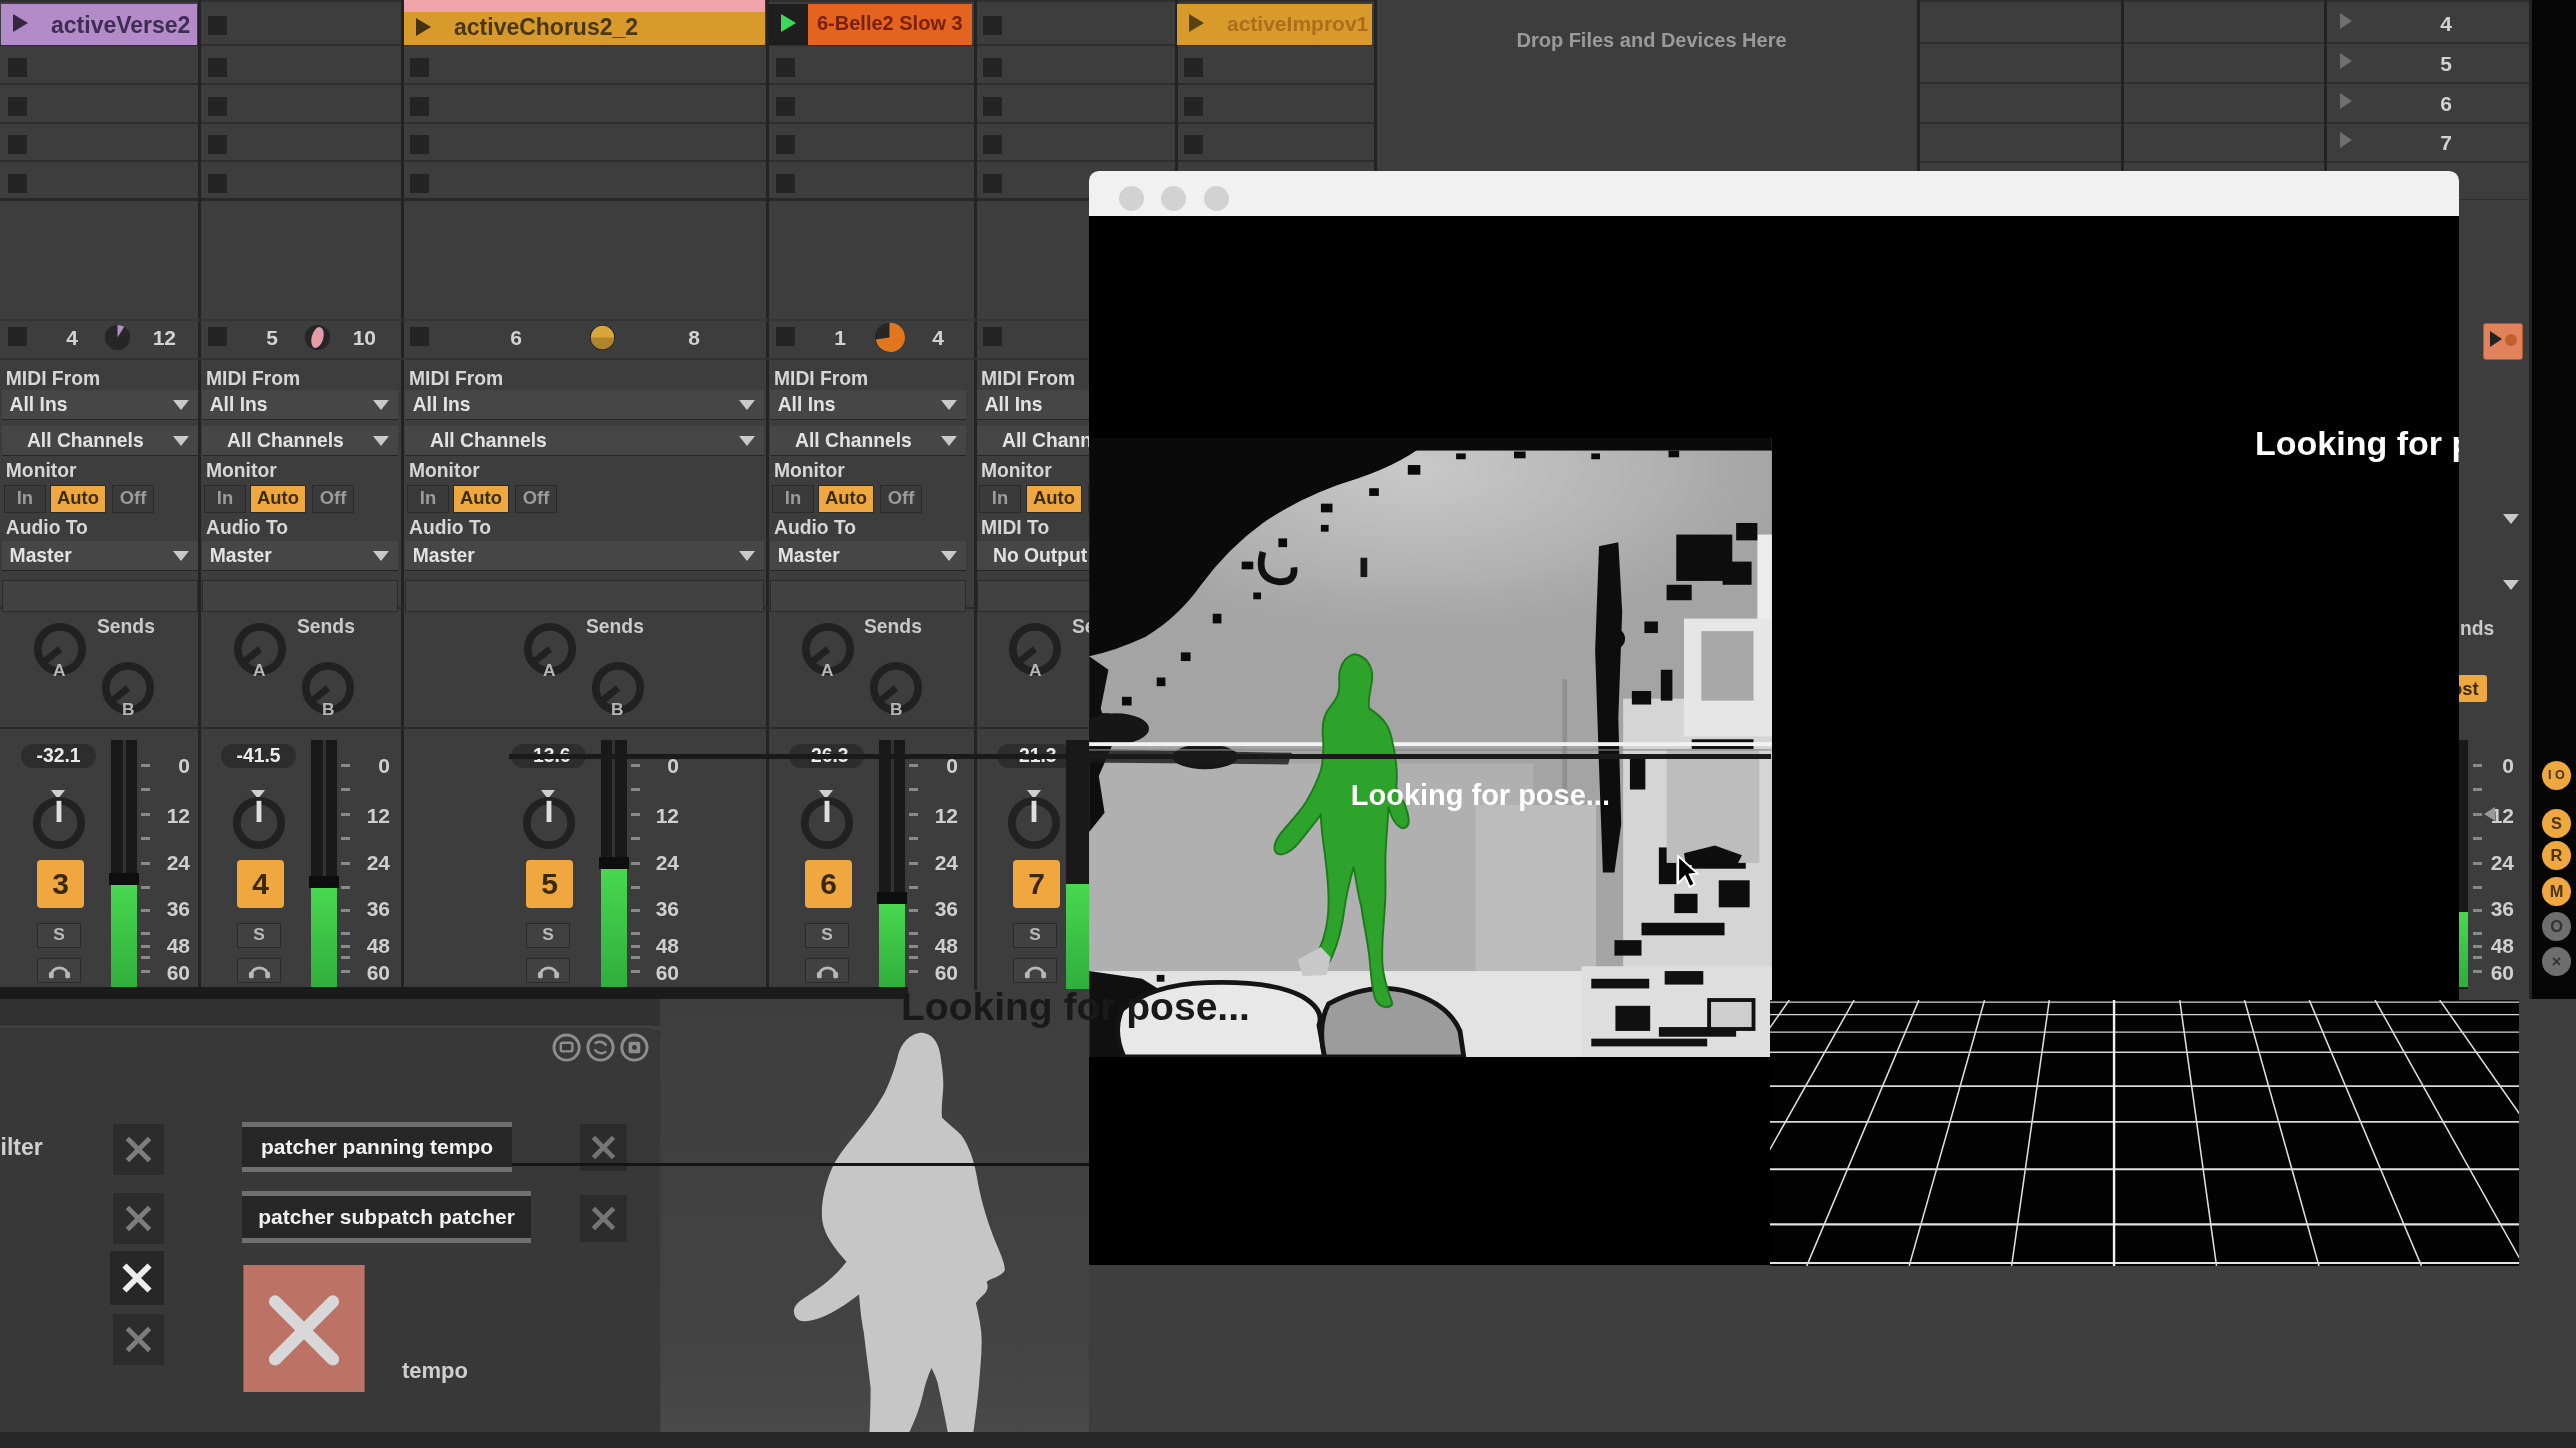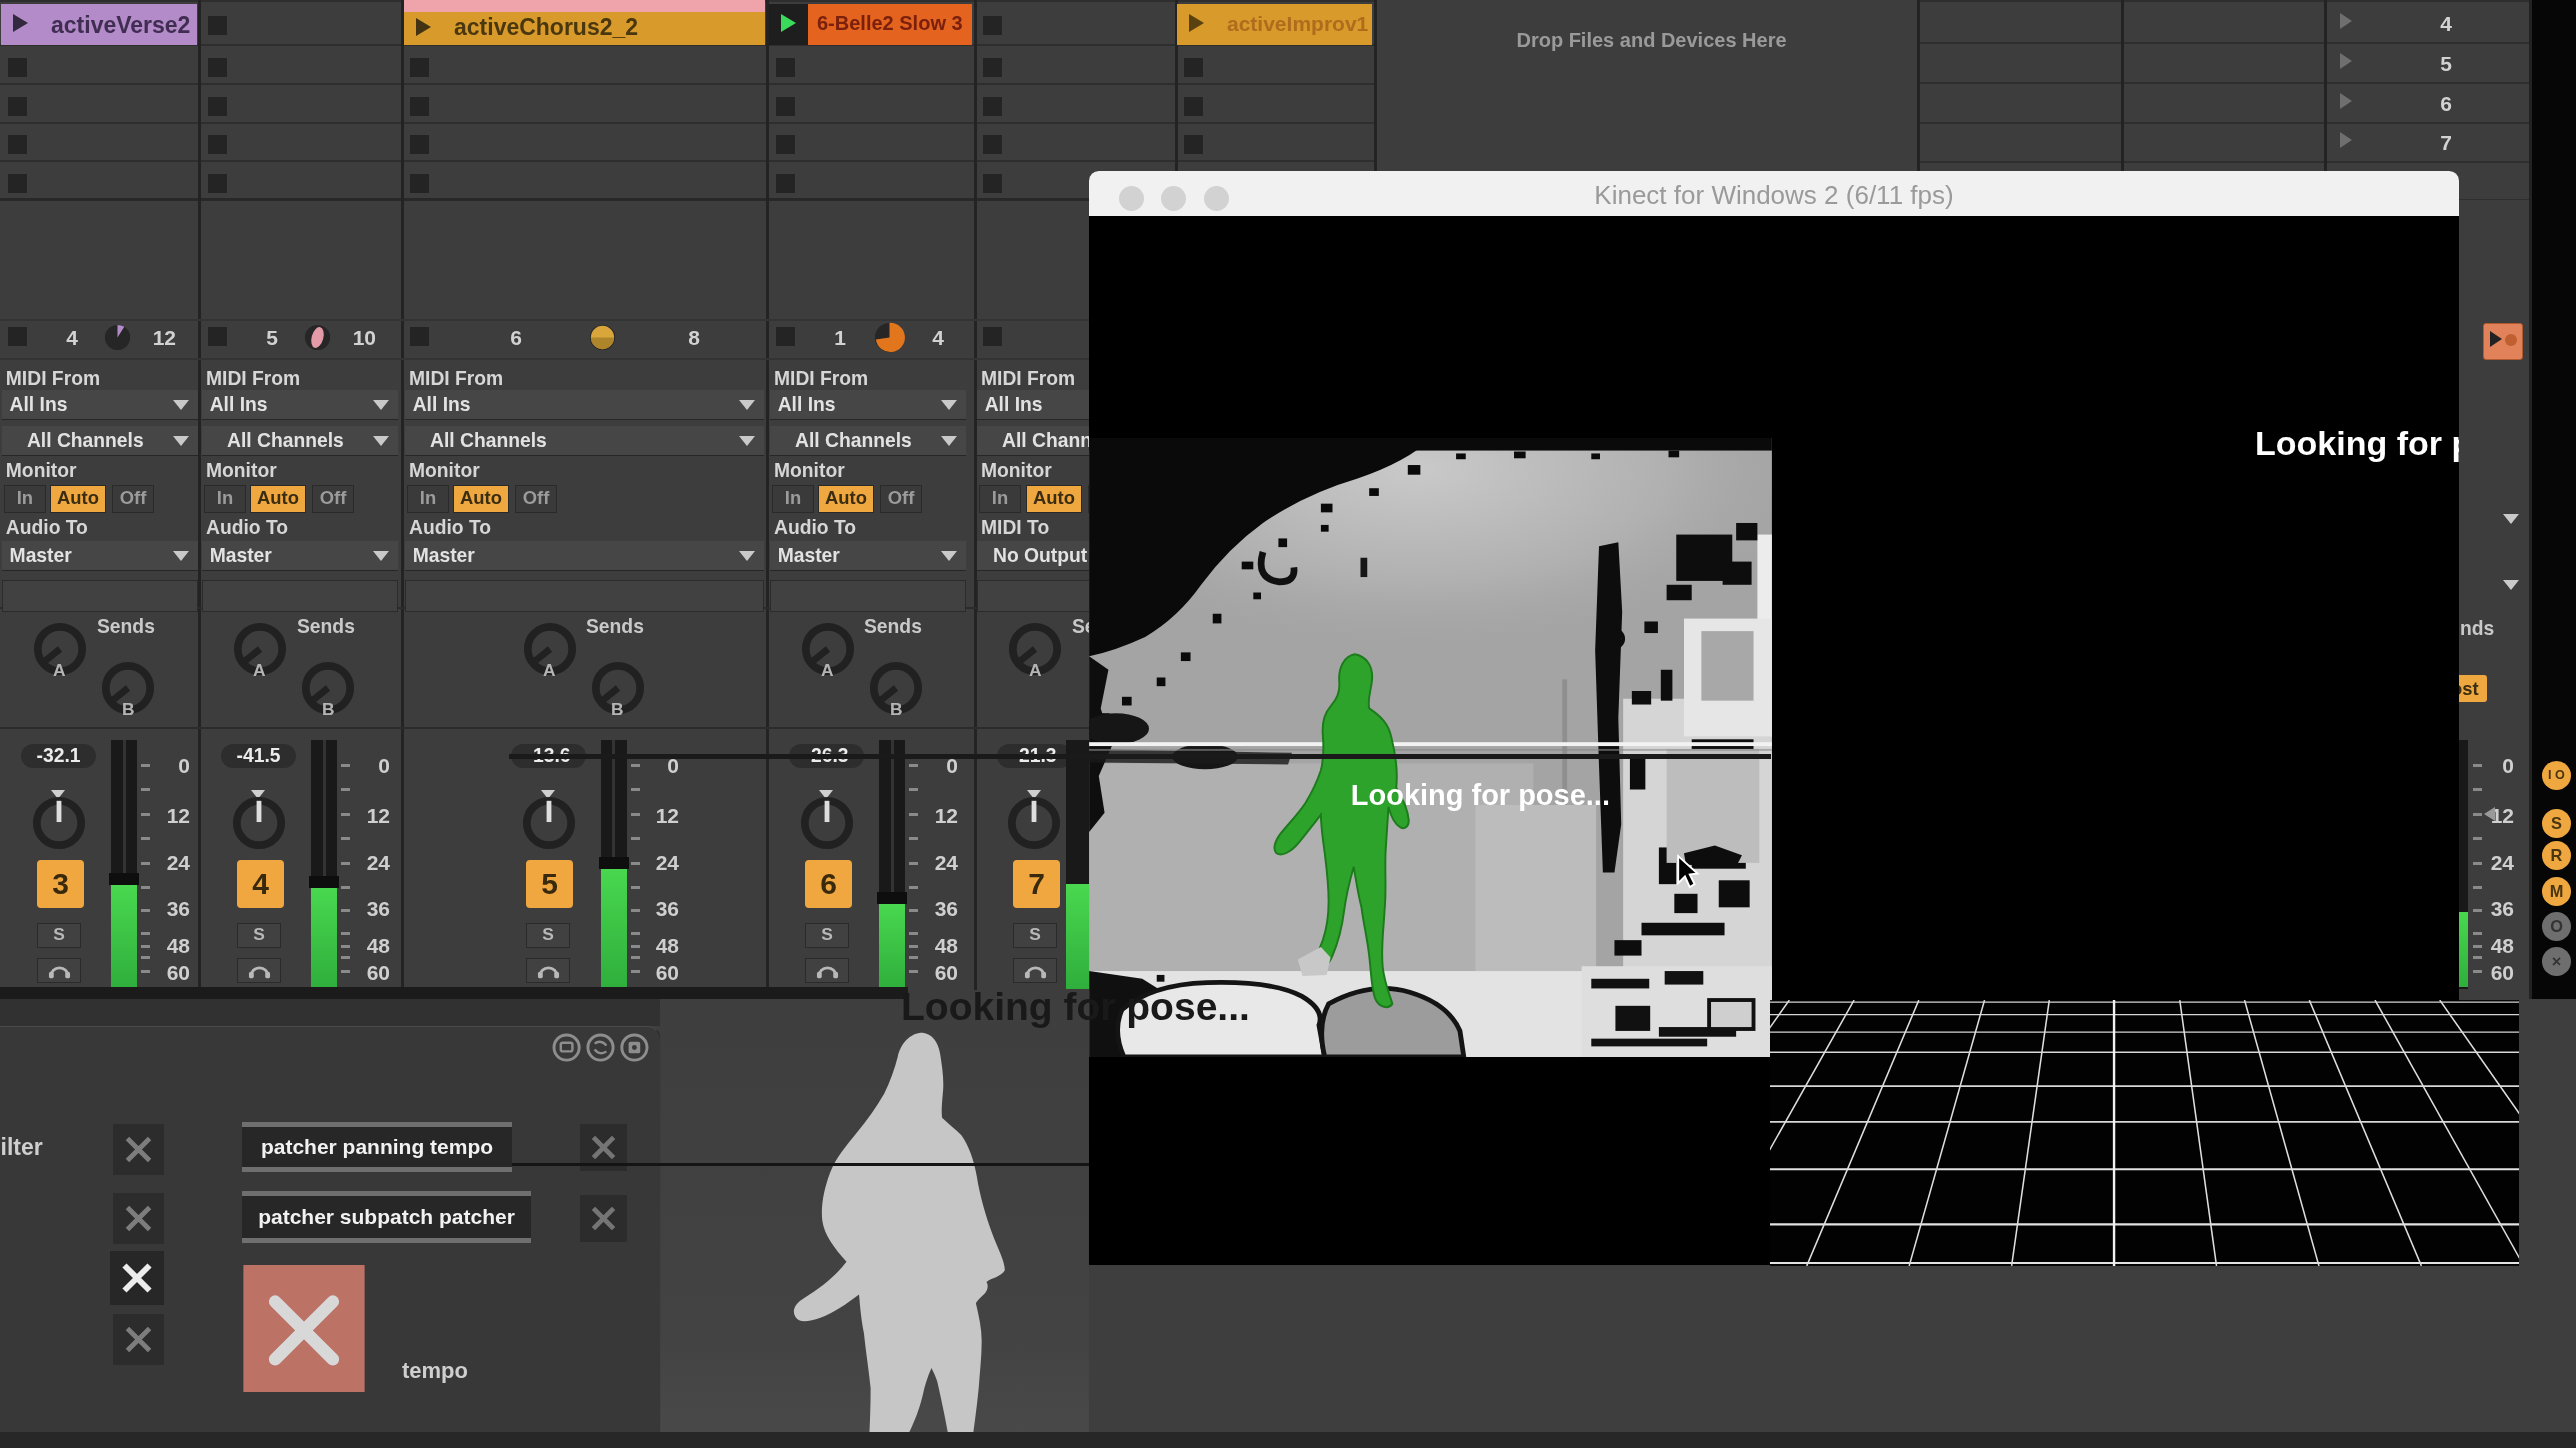--- a/index.html
+++ b/index.html
@@ -544,21 +544,20 @@
 C 182 164 193 152 204 138 C 214 126 224 112 232 98
 C 238 86 243 72 246 60 C 249 46 259 35 272 35 Z"></path>
 </svg>
 </div>
 
 <div class="a" id="kinect" style="left:1089px;top:171px;width:1370px;height:1094px;background:#000;border-radius:9.7px 9.7px 0 0;overflow:hidden;z-index:10">
 <div class="a" style="left:0;top:0;width:1370px;height:45px;background:#f1f1f1"></div>
 <div class="a" style="left:30px;top:14.5px;width:25px;height:25px;border-radius:50%;background:#d2d2d2"></div>
 <div class="a" style="left:72px;top:14.5px;width:25px;height:25px;border-radius:50%;background:#d2d2d2"></div>
 <div class="a" style="left:115px;top:14.5px;width:25px;height:25px;border-radius:50%;background:#d2d2d2"></div>
-<div class="a" style="left:0;top:8.7px;width:1370px;text-align:center;color:#9a9a9a;font-size:26px">Kinect for Windows 2 (6/11 fps)</div>
 
 <svg class="a" style="left:0;top:267px" width="683" height="619" viewBox="0 0 707 641">
 <defs>
 <radialGradient id="ceil" cx="0.48" cy="0.1" r="0.62">
             <stop offset="0" stop-color="#c9c9c9"></stop>
             <stop offset="0.6" stop-color="#b0b0b0"></stop>
             <stop offset="1" stop-color="#a2a2a2" stop-opacity="0"></stop>
           </radialGradient>
 </defs>
 <rect width="707" height="641" fill="#a4a4a4"></rect>

